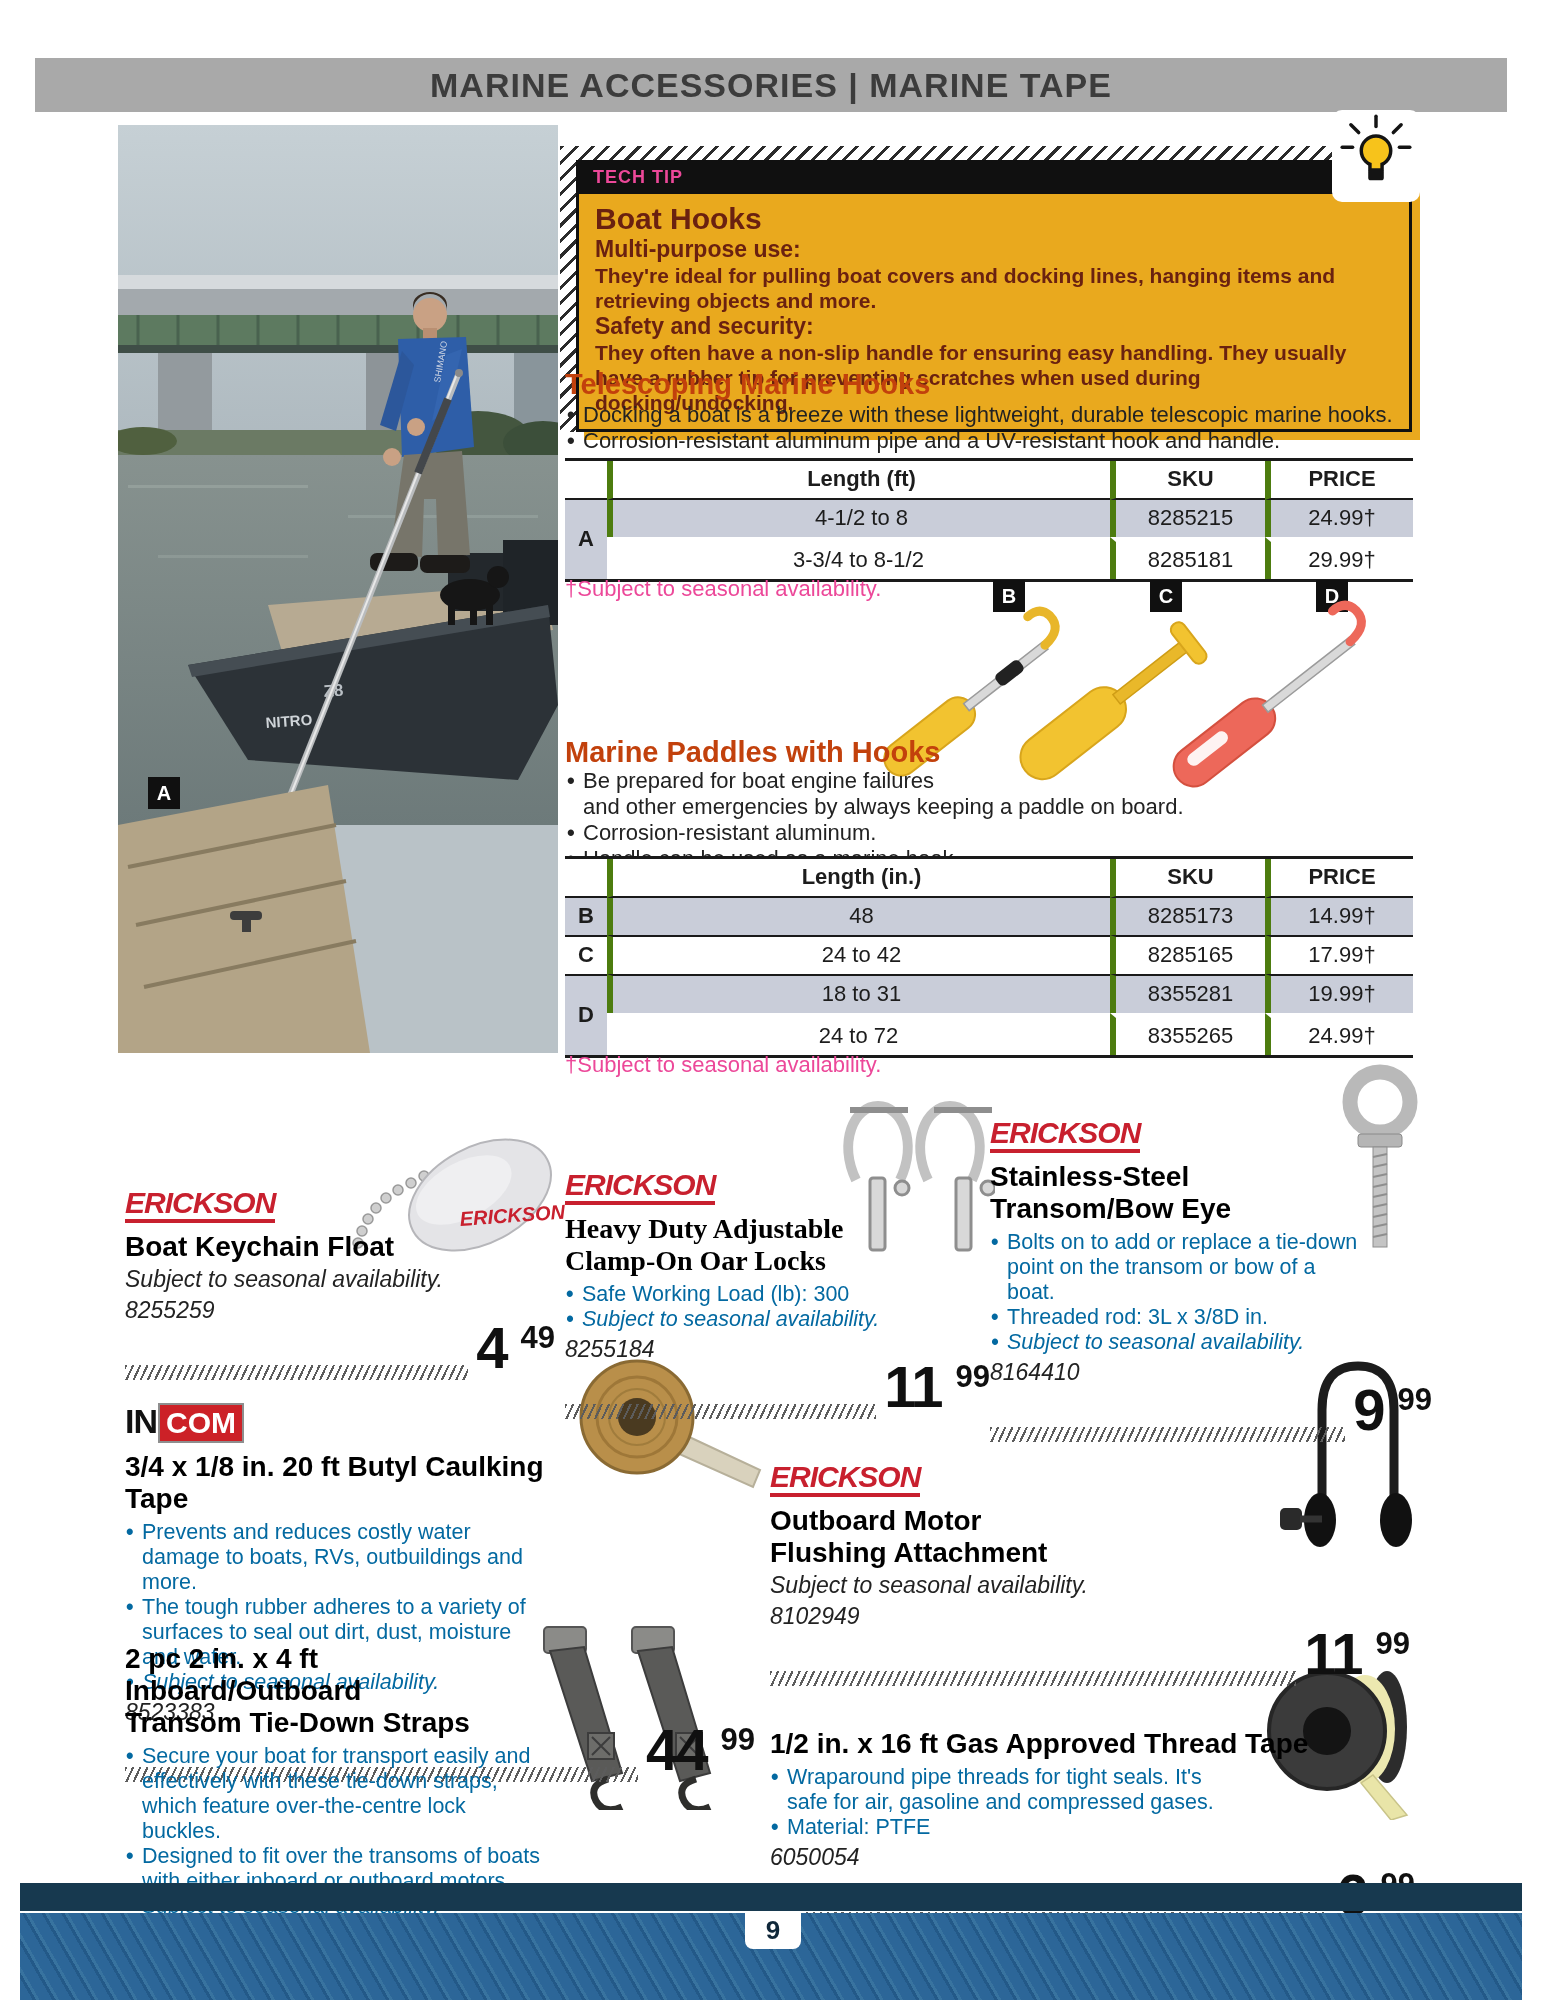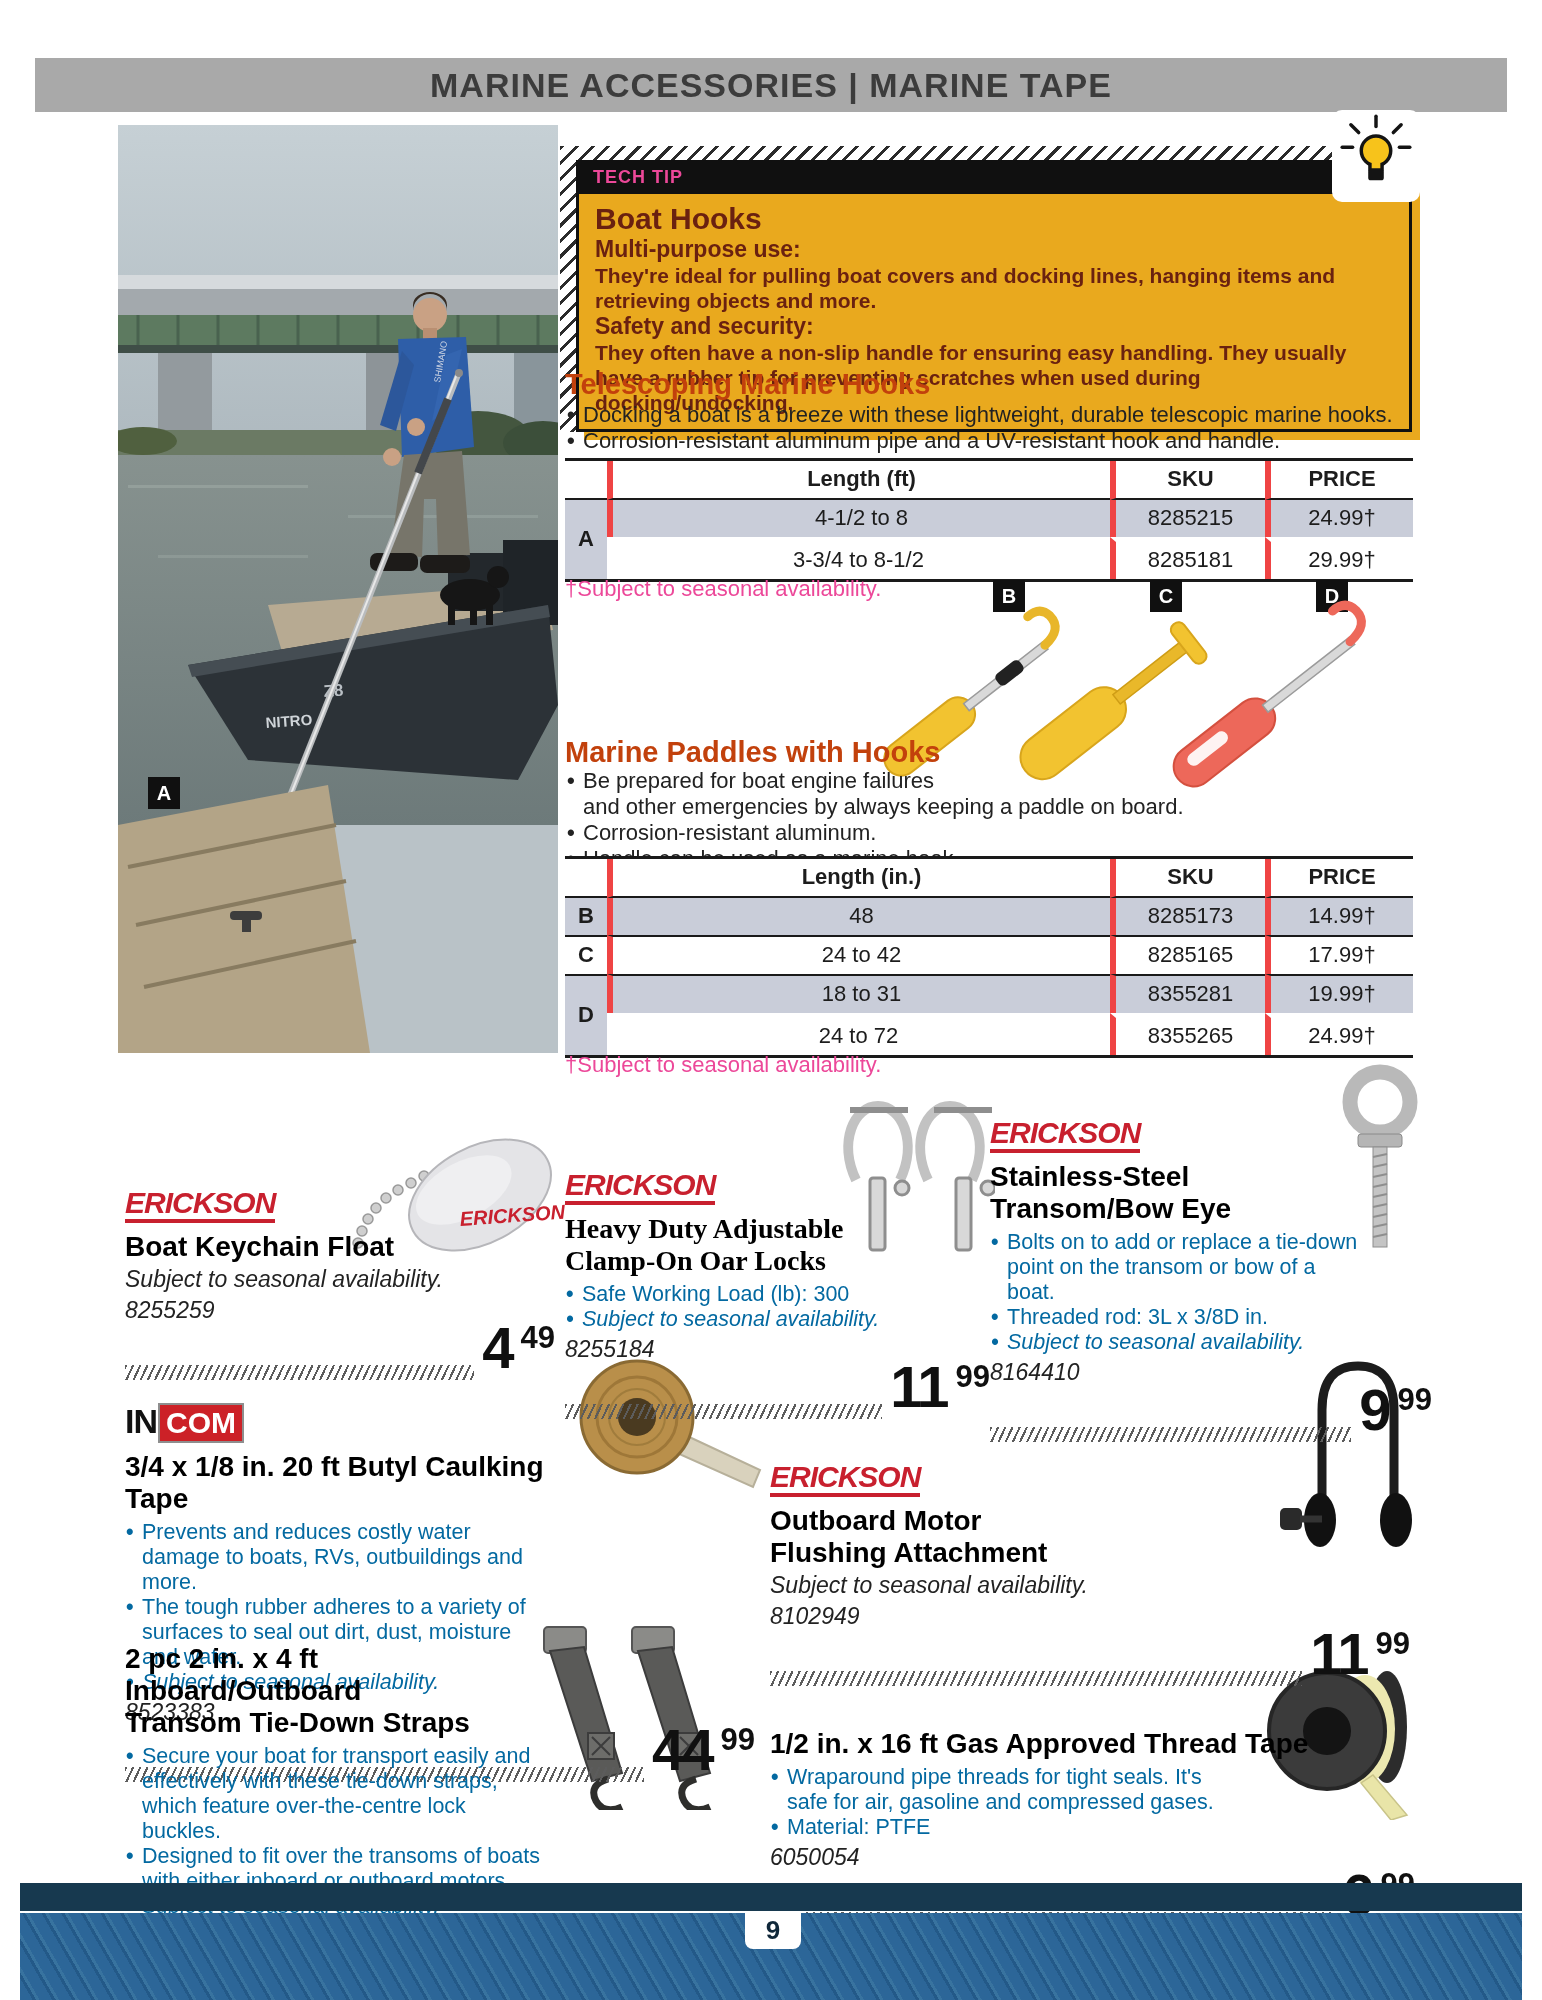--- a/index.html
+++ b/index.html
@@ -30,21 +30,21 @@
   .sec-title{position:absolute;font-size:29px;font-weight:800;color:#c2410c;text-align:right;}
   .bullets{position:absolute;font-size:22px;line-height:26px;color:#222;}
   .bullets .li{position:relative;padding-left:18px;}
   .bullets .li::before{content:"\2022";position:absolute;left:2px;top:0;font-weight:700;}
   .it{font-style:italic;}
   .footnote{position:absolute;font-size:22px;color:#ec4899;}
   
   .ptable{position:absolute;border-collapse:separate;border-spacing:0;font-size:22px;
           border-top:3px solid #1a1a1a;border-bottom:3px solid #1a1a1a;table-layout:fixed;}
   .ptable td{text-align:center;padding:5px 0 6px 0;}
-  .ptable td+td{border-left:6px solid #ef4444;}
+  .ptable td+td{border-left:6px solid #4d7c0f;}
   .ptable tr.hd td{font-weight:700;border-bottom:2px solid #1a1a1a;background:#fff;}
   .ptable tr.gs td{border-top:2px solid #1a1a1a;}
   .ptable tr.sub td{border-top:5px solid #ffffff;}
   .ptable .g{background:#c9cdd9;}
   .ptable .w{background:#ffffff;}
   .ptable td.lab{font-weight:800;}
   
   .card{position:absolute;}
   .brand{font-size:30px;font-weight:800;font-style:italic;color:#c8202e;letter-spacing:-1px;
          line-height:30px;display:inline-block;}
@@ -56,21 +56,21 @@
   .pbullets{font-size:21.5px;line-height:25px;color:#0369a1;margin-top:5px;}
   .pbullets .li{position:relative;padding-left:17px;}
   .pbullets .li::before{content:"\2022";position:absolute;left:1px;top:0;font-weight:700;}
   .psubject{font-size:23px;font-style:italic;line-height:27px;color:#222;margin-top:3px;}
   .sku{font-size:23px;font-style:italic;color:#222;margin-top:4px;}
   .price-row{display:flex;align-items:flex-end;margin-top:0px;}
   .hatch{flex:1;height:15px;margin-bottom:7px;
          background:repeating-linear-gradient(115deg,#5c5c5c 0 2px,rgba(0,0,0,0) 2px 6.5px);}
   .price{white-space:nowrap;margin-left:8px;color:#101010;font-weight:800;line-height:48px;}
   .pd{font-size:58px;letter-spacing:-2px;}
-  .pc{font-size:31px;position:relative;top:-20px;margin-left:8px;}
+  .pc{font-size:31px;position:relative;top:-20px;margin-left:14px;}
   
   .fig{position:absolute;}
   
   .foot-bar{position:absolute;left:20px;top:1883px;width:1502px;height:28px;background:#17394f;}
   .foot-stripes{position:absolute;left:20px;top:1913px;width:1502px;height:87px;
     background:repeating-linear-gradient(60deg,#2c6698 0 11px,#235988 11px 14px,#38739f 14px 17px);}
   .page-tab{position:absolute;left:745px;top:1911px;width:56px;height:38px;background:#ffffff;
             border-radius:0 0 8px 8px;display:flex;align-items:center;justify-content:center;
             font-size:26px;font-weight:700;color:#10283a;}
 </style>

